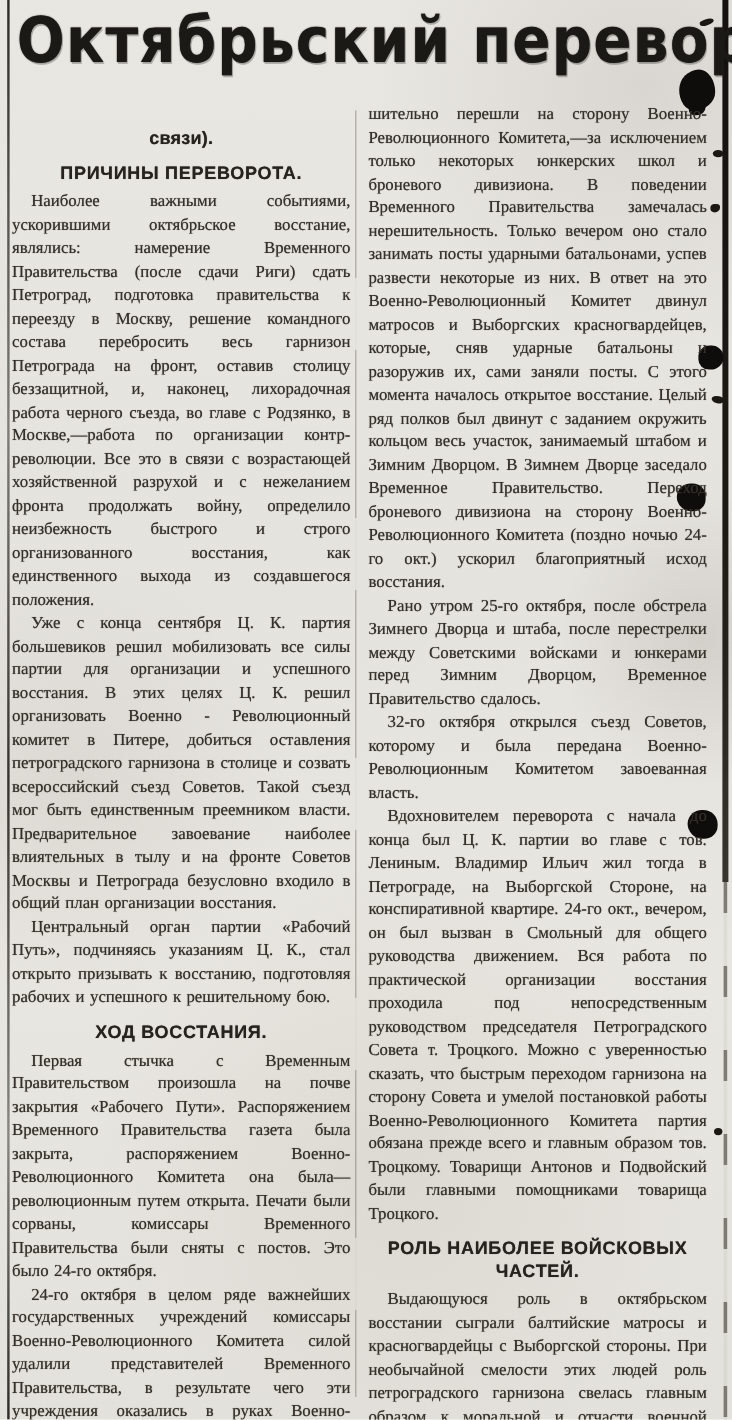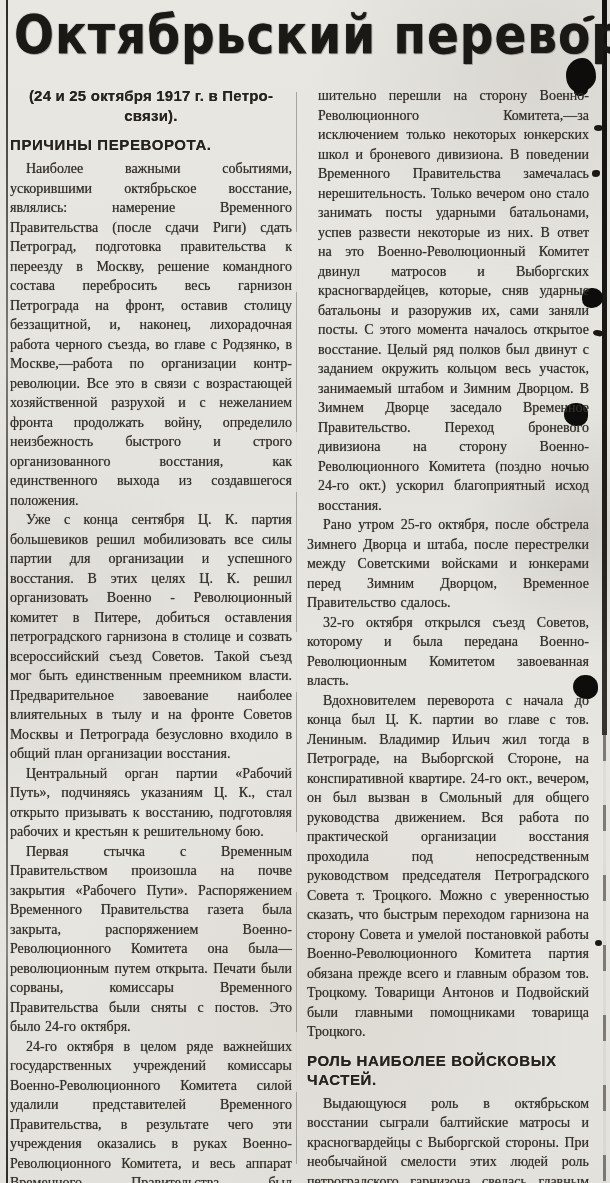--- a/index.html
+++ b/index.html
@@ -57,31 +57,31 @@
   }
   .cols{position:absolute;left:10px;top:86px;width:580px;display:flex;gap:15px;}
   .col{width:282px;}
   .dateline{
     font-weight:bold;font-size:15px;line-height:20px;text-align:center;
     font-family:"Liberation Sans",sans-serif;letter-spacing:.2px;color:#26231f;
     margin:0 6px 4px 6px;text-shadow:0 0 .6px rgba(35,32,28,.8);
   }
   h3.sect{
     font-family:"Liberation Sans",sans-serif;font-weight:bold;
-    font-size:15px;line-height:19px;color:#26231f;
+    font-size:15px;line-height:19px;text-align:center;color:#26231f;
     letter-spacing:.6px;margin:9px 0 5px 0;
     text-shadow:0 0 .6px rgba(35,32,28,.8);
   }
   p.body{
     font-size:14px;line-height:19.5px;text-align:justify;
     text-indent:16px;margin:0;color:#34312b;
     text-shadow:0 0 .7px rgba(50,46,40,.75);
     word-spacing:1px;
   }
-  p.noindent{text-indent:0;margin-left:11px;}
+  p.noindent{text-indent:0;}
 </style>
 </head>
 <body>
 
 <div class="page">
 
   <div class="edge-left"></div>
   <div class="edge-right"></div>
   <div class="edge-right-faint"></div>
   <div class="col-divider"></div>
@@ -97,30 +97,31 @@
   <div class="tick tick-5"></div>
 
   <div class="masthead">
     <div class="title">Октябрьский переворот.</div>
   </div>
 
   <div class="cols">
 
     <div class="col">
       <div class="dateline">
-        <span>(24 и 25 октября 1917 г. в Петро-</span><br>
+        <br>
         <span>связи).</span>
       </div>
 
       <h3 class="sect">ПРИЧИНЫ ПЕРЕВОРОТА.</h3>
       <p class="body">Наиболее важными событиями, ускорившими октябрьское восстание, являлись: намерение Временного Правительства (после сдачи Риги) сдать Петроград, подготовка правительства к переезду в Москву, решение командного состава перебросить весь гарнизон Петрограда на фронт, оставив столицу беззащитной, и, наконец, лихорадочная работа черного съезда, во главе с Родзянко, в Москве,—работа по организации контр-революции. Все это в связи с возрастающей хозяйственной разрухой и с нежеланием фронта продолжать войну, определило неизбежность быстрого и строго организованного восстания, как единственного выхода из создавшегося положения.</p>
 
       <p class="body">Уже с конца сентября Ц. К. партия большевиков решил мобилизовать все силы партии для организации и успешного восстания. В этих целях Ц. К. решил организовать Военно - Революционный комитет в Питере, добиться оставления петроградского гарнизона в столице и созвать всероссийский съезд Советов. Такой съезд мог быть единственным преемником власти. Предварительное завоевание наиболее влиятельных в тылу и на фронте Советов Москвы и Петрограда безусловно входило в общий план организации восстания.</p>
-      <p class="body">Центральный орган партии «Рабочий Путь», подчиняясь указаниям Ц. К., стал открыто призывать к восстанию, подготовляя рабочих и крестьян к решительному бою.</p>
+      <p class="body">Центральный орган партии «Рабочий Путь», подчиняясь указаниям Ц. К., стал открыто призывать к восстанию, подготовляя рабочих и успешного к решительному бою.</p>
 
+      <h3 class="sect">ХОД ВОССТАНИЯ.</h3>
       <p class="body">Первая стычка с Временным Правительством произошла на почве закрытия «Рабочего Пути». Распоряжением Временного Правительства газета была закрыта, распоряжением Военно-Революционного Комитета она была—революционным путем открыта. Печати были сорваны, комиссары Временного Правительства были сняты с постов. Это было 24-го октября.</p>
       <p class="body">24-го октября в целом ряде важнейших государственных учреждений комиссары Военно-Революционного Комитета силой удалили представителей Временного Правительства, в результате чего эти учреждения оказались в руках Военно-Революционного Комитета, и весь аппарат Временного Правительства был дезорганизован. За этот день (24-го октября) весь гарнизон, все полки ре-</p>
     </div>
 
     <div class="col">
       <p class="body noindent">шительно перешли на сторону Военно-Революционного Комитета,—за исключением только некоторых юнкерских школ и броневого дивизиона. В поведении Временного Правительства замечалась нерешительность. Только вечером оно стало занимать посты ударными батальонами, успев развести некоторые из них. В ответ на это Военно-Революционный Комитет двинул матросов и Выборгских красногвардейцев, которые, сняв ударные батальоны и разоружив их, сами заняли посты. С этого момента началось открытое восстание. Целый ряд полков был двинут с заданием окружить кольцом весь участок, занимаемый штабом и Зимним Дворцом. В Зимнем Дворце заседало Временное Правительство. Переход броневого дивизиона на сторону Военно-Революционного Комитета (поздно ночью 24-го окт.) ускорил благоприятный исход восстания.</p>
       <p class="body">Рано утром 25-го октября, после обстрела Зимнего Дворца и штаба, после перестрелки между Советскими войсками и юнкерами перед Зимним Дворцом, Временное Правительство сдалось.</p>
       <p class="body">32-го октября открылся съезд Советов, которому и была передана Военно-Революционным Комитетом завоеванная власть.</p>
 
       <p class="body">Вдохновителем переворота с начала до конца был Ц. К. партии во главе с тов. Лениным. Владимир Ильич жил тогда в Петрограде, на Выборгской Стороне, на конспиративной квартире. 24-го окт., вечером, он был вызван в Смольный для общего руководства движением. Вся работа по практической организации восстания проходила под непосредственным руководством председателя Петроградского Совета т. Троцкого. Можно с уверенностью сказать, что быстрым переходом гарнизона на сторону Совета и умелой постановкой работы Военно-Революционного Комитета партия обязана прежде всего и главным образом тов. Троцкому. Товарищи Антонов и Подвойский были главными помощниками товарища Троцкого.</p>

